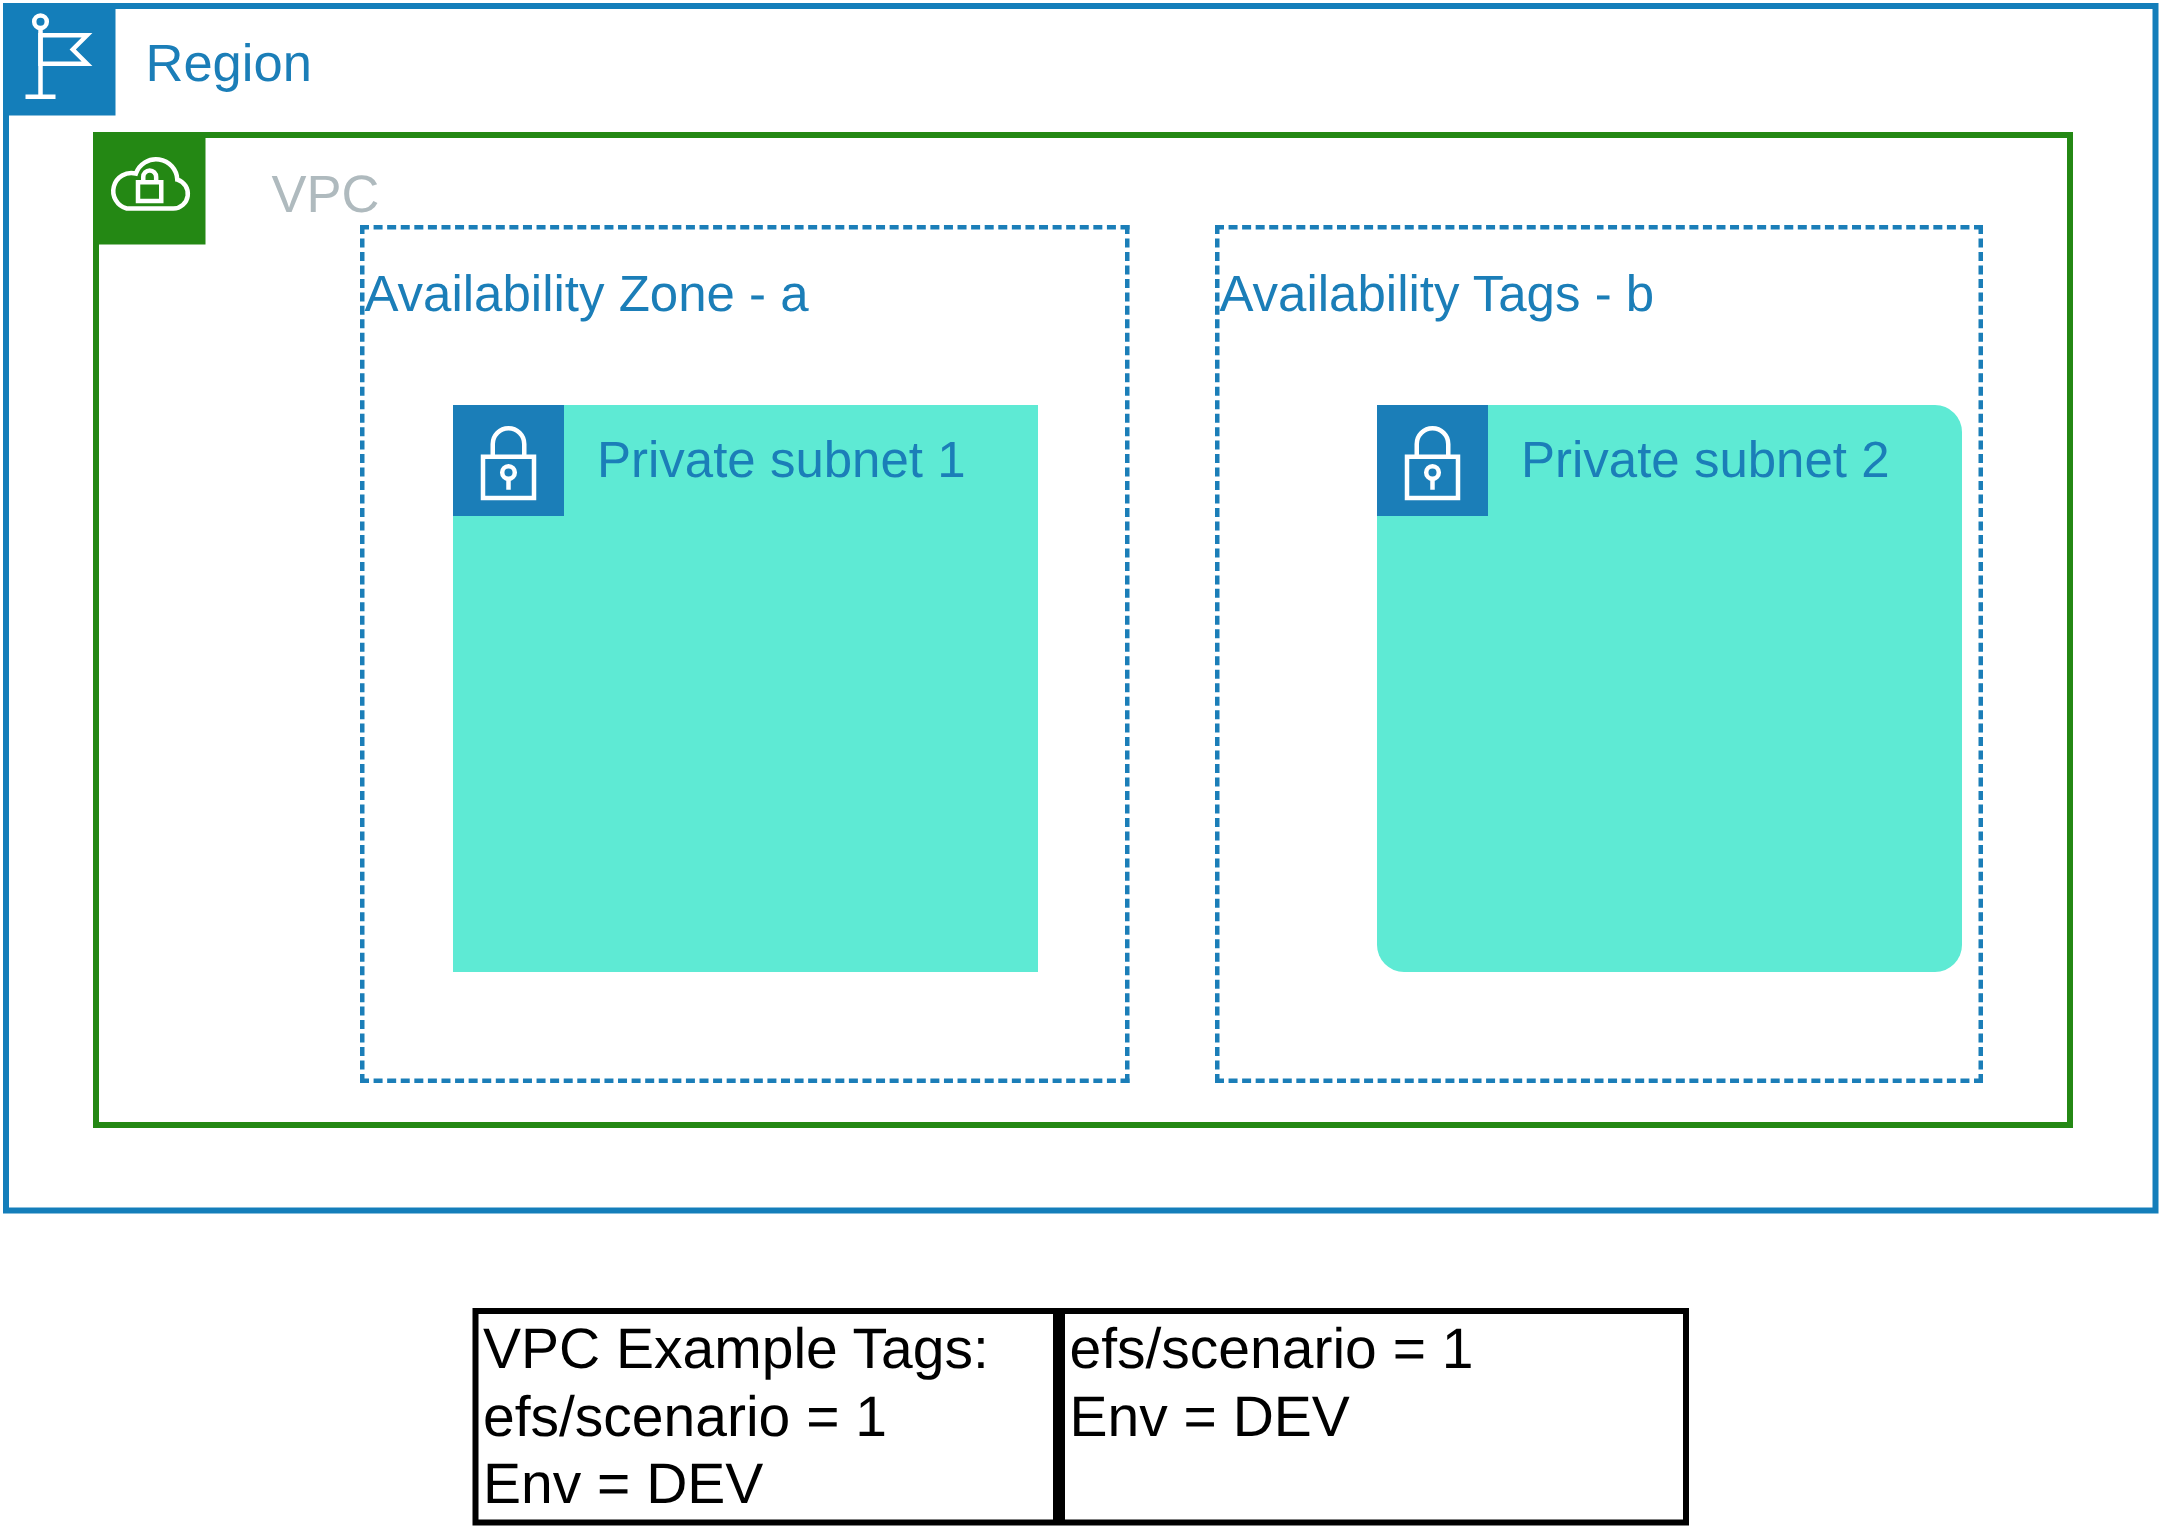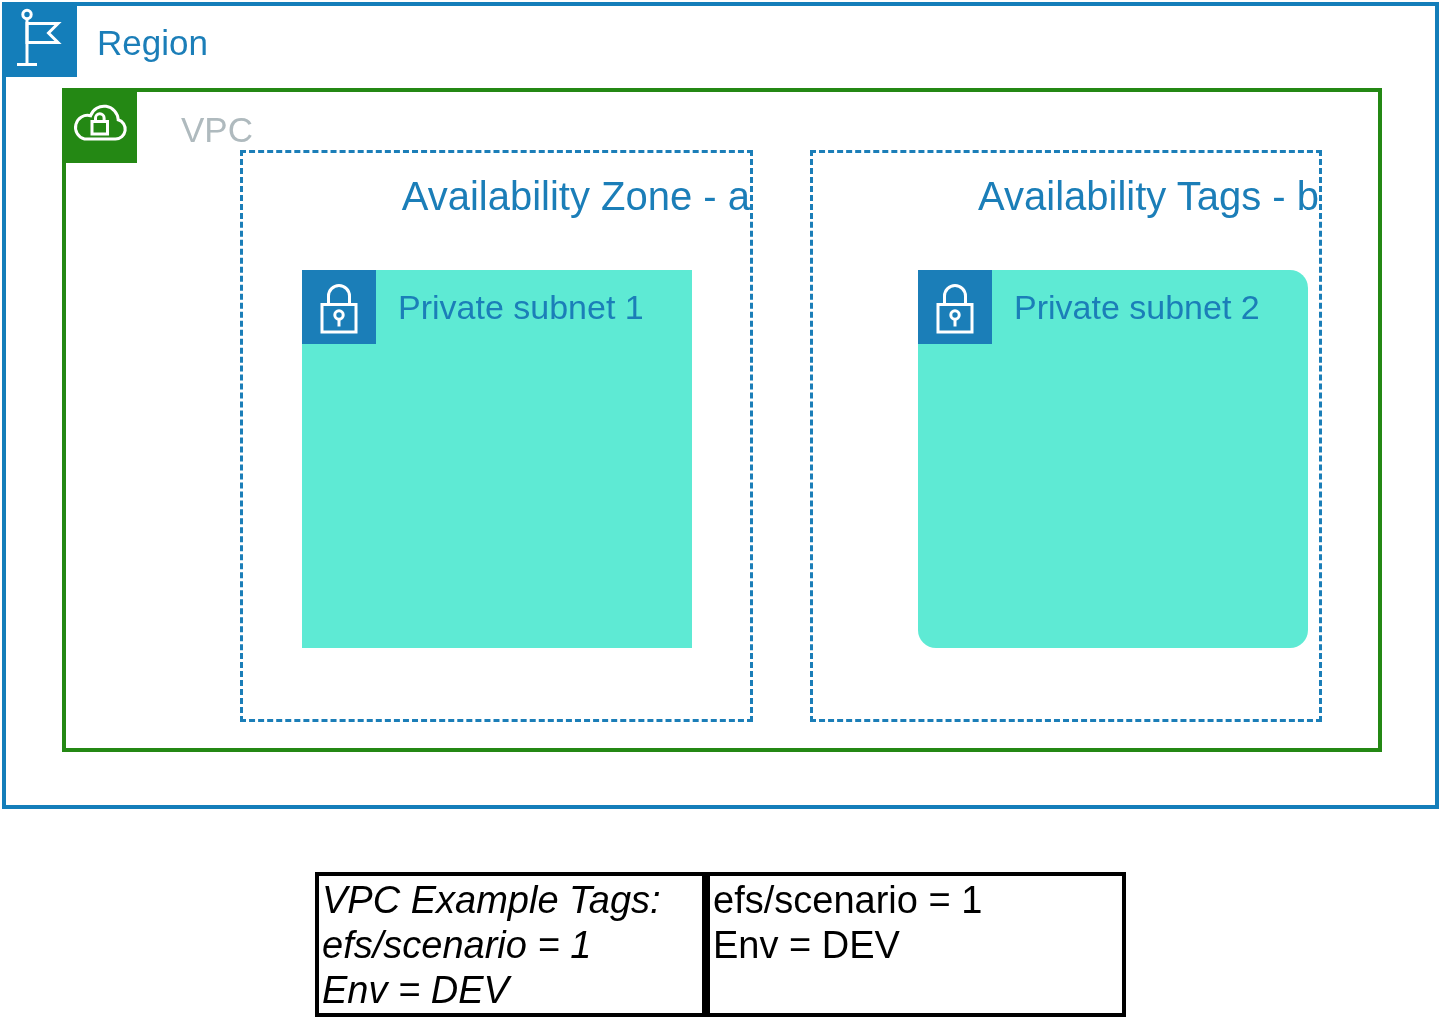--- a/index.html
+++ b/index.html
@@ -20,35 +20,35 @@
 
   
   .vpc-box   { left: 62px;  top: 88px;  width: 1320px; height: 664px; border: 4px solid #248814; }
   .vpc-icon  { left: 62px;  top: 88px;  width: 75px;   height: 75px;  background: #248814; }
   .vpc-label { left: 156px; top: 110px; font-size: 35px; line-height: 40px; color: #AFBABE; white-space: nowrap; margin-left: 25px; }
 
   
   .az-box   { top: 150px; width: 513px; height: 572px; border: 3px dashed #1B7EB8; }
   .az-a     { left: 240px; }
   .az-b     { left: 810px; width: 512px; }
-  .az-label { left: 0; top: 24px; width: 100%; text-align: right;
-              font-size: 40px; line-height: 38px; color: #1B7EB8; }
+  .az-label { left: 0; top: 24px; width: 100%; text-align: left;
+              font-size: 34px; line-height: 38px; color: #1B7EB8; }
 
   
   .subnet-box   { top: 270px; width: 390px; height: 378px; background: #5eead4; }
   .subnet-1     { left: 302px; }
   .subnet-2     { left: 918px; border-radius: 18px; }
   .subnet-icon  { left: 0; top: 0; width: 74px; height: 74px; background: #1B7EB8; }
   .subnet-label { left: 96px; top: 0; height: 74px; line-height: 74px;
                   font-size: 34px; color: #1B7EB8; white-space: nowrap; }
 
   
   .tag-box   { top: 872px; height: 145px; border: 4px solid #000000; background: #ffffff;
                padding: 2px 0 0 3px; }
-  .tag-box-1 { left: 315px; width: 391px; font-style: italic; }
+  .tag-box-1 { left: 315px; width: 391px; }
   .tag-box-2 { left: 706px; width: 420px; }
   .tag-line  { font-size: 38px; line-height: 45px; color: #000000; white-space: nowrap; }
 
   svg { display: block; }
 </style>
 </head>
 <body>
 
 <div class="canvas">
 

